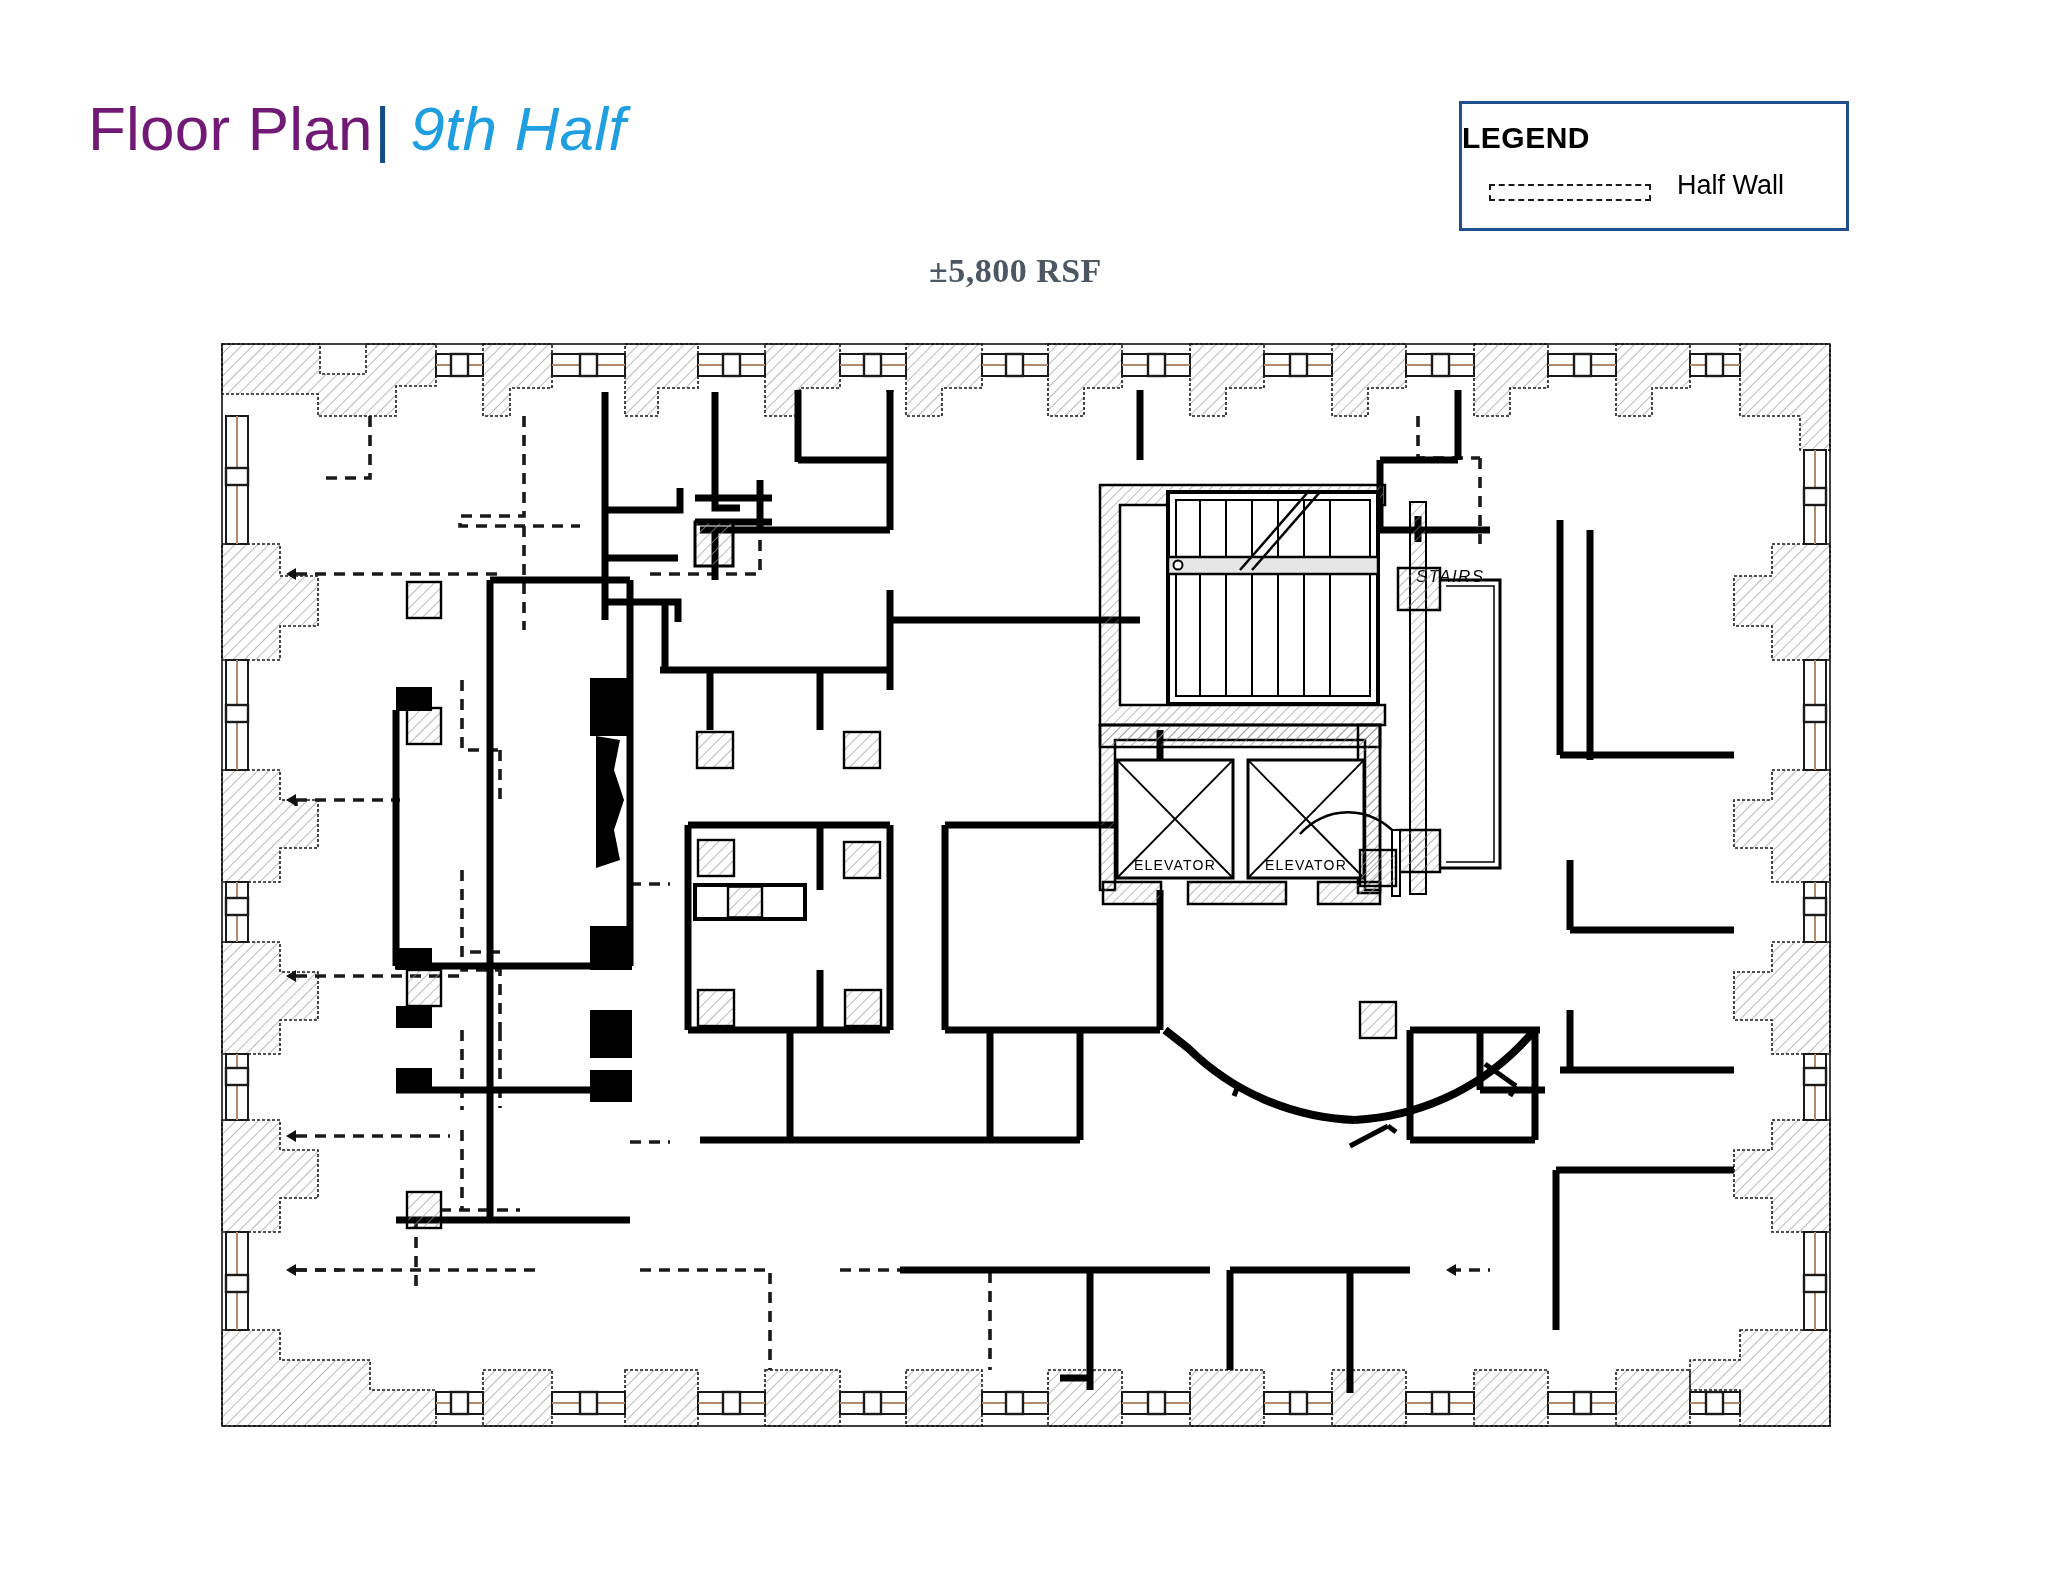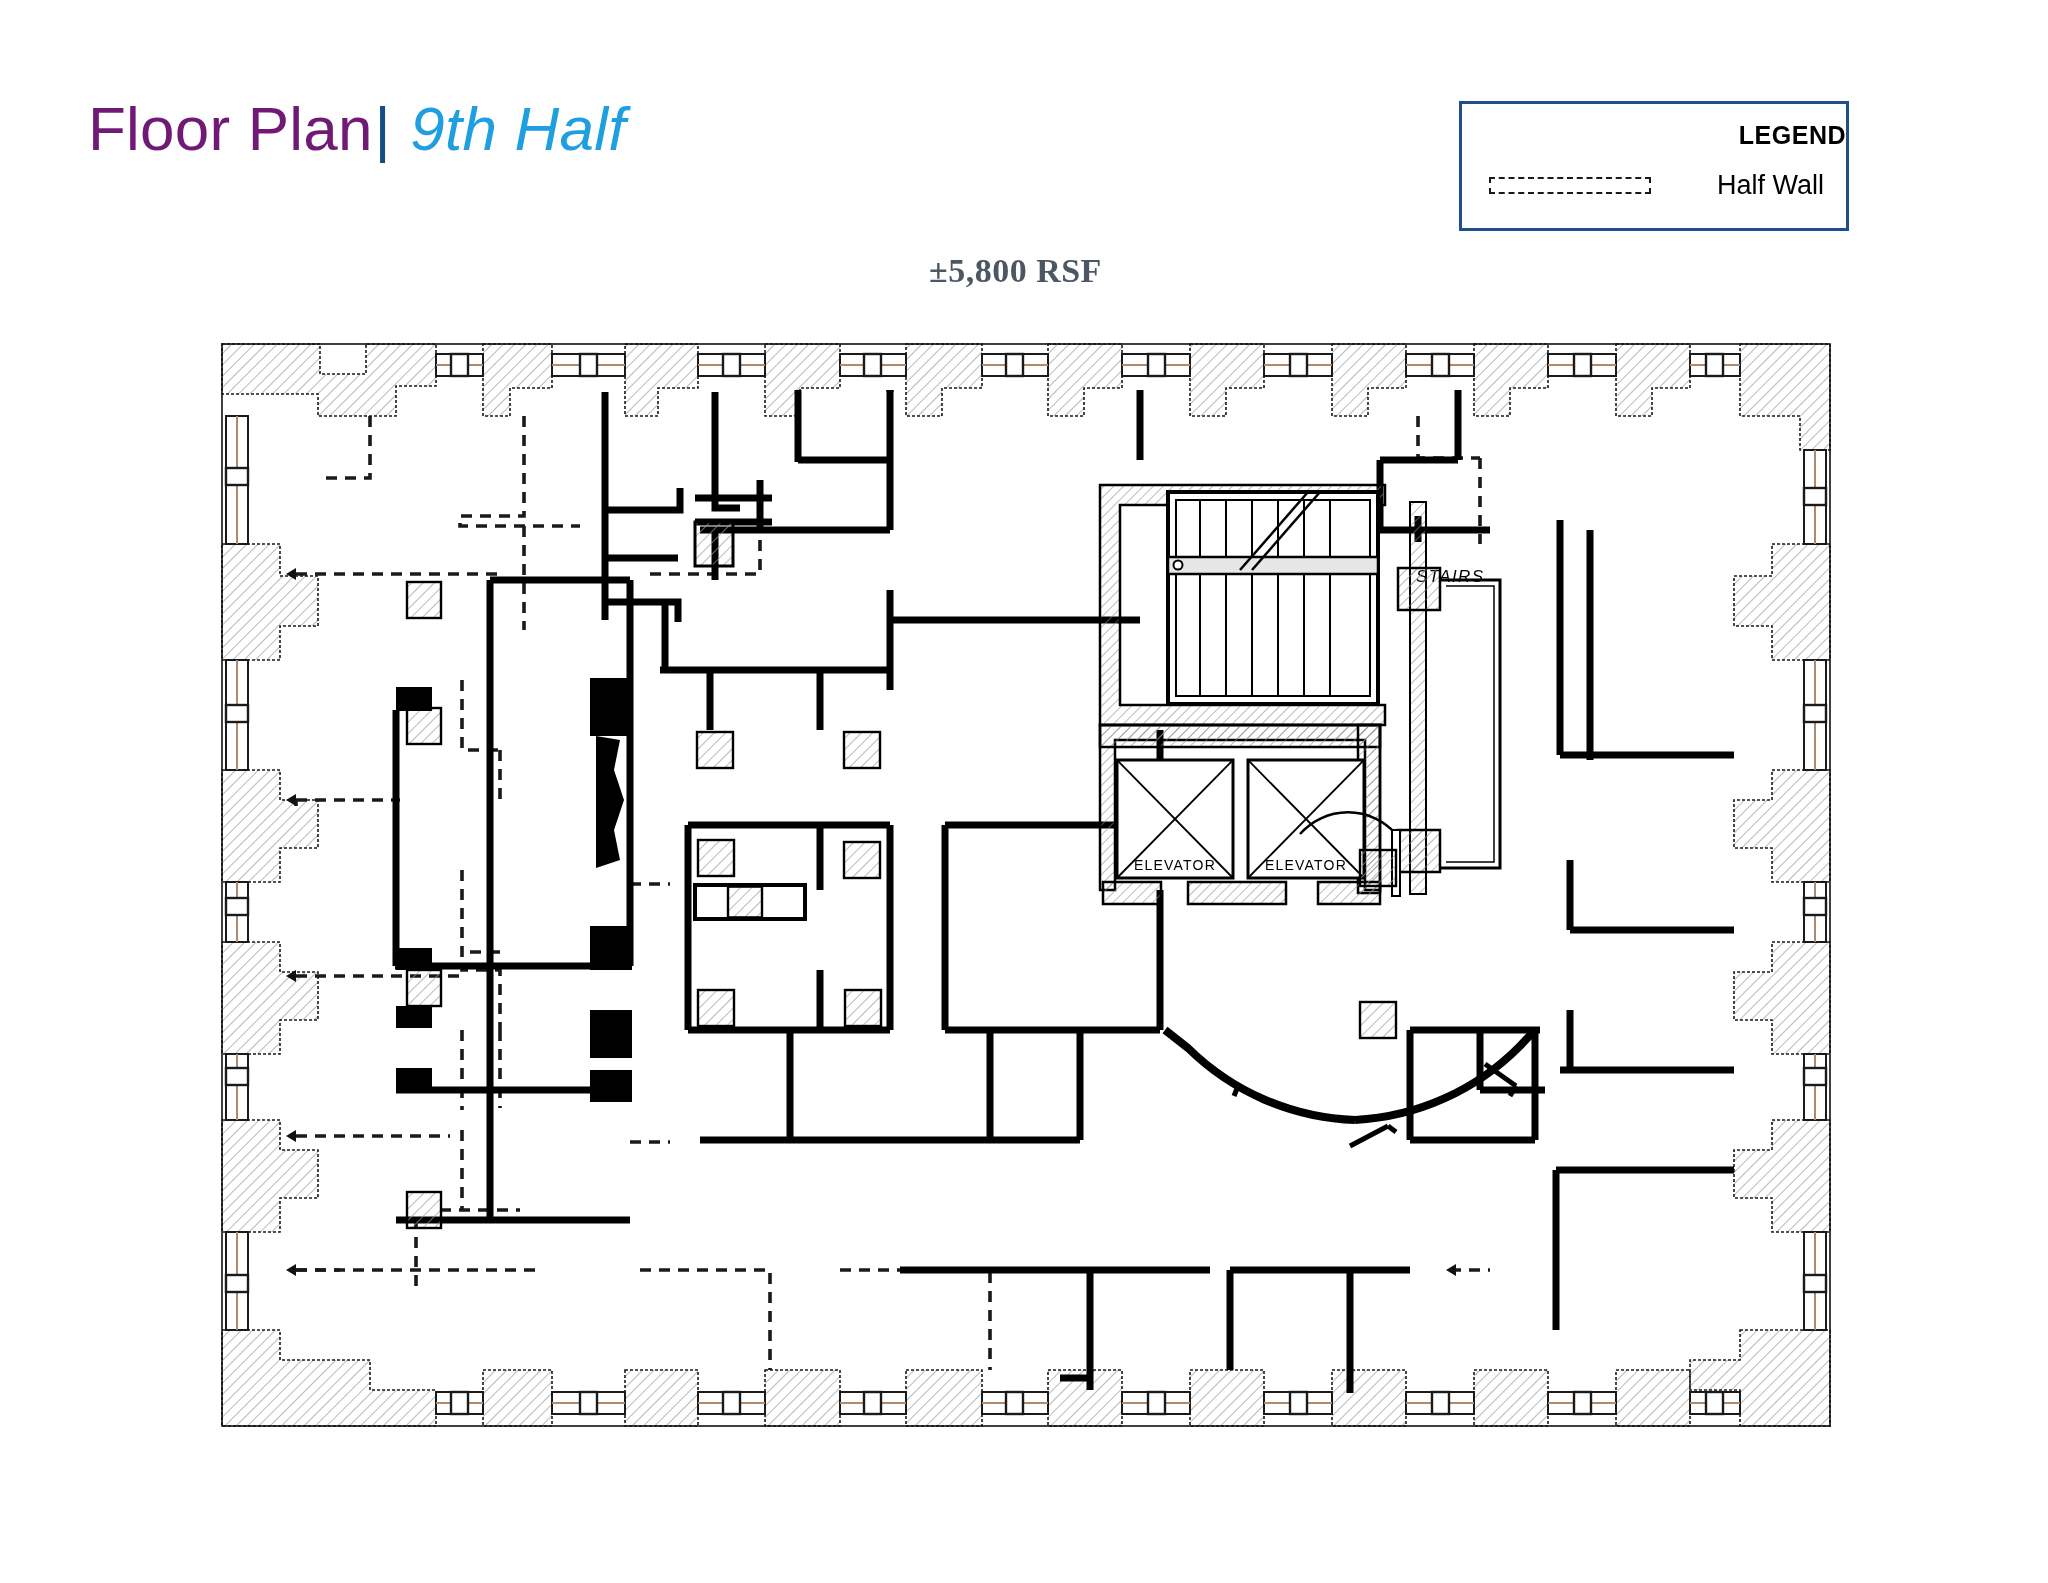--- a/index.html
+++ b/index.html
@@ -49,36 +49,35 @@
     height: 130px;
     border: 3px solid #1f4e8c;
     background: #ffffff;
     box-sizing: border-box;
   }
   #legend-title {
     position: absolute;
     top: 17px;
     left: 0;
     width: 100%;
-    text-align: right;
-    font-size: 25px;
+    text-align: left;
+    font-size: 30px;
     font-weight: bold;
     color: #000000;
     letter-spacing: 0.5px;
   }
   #legend-row {
     position: absolute;
     top: 66px;
     left: 0;
     width: 100%;
     display: flex;
-    align-items: center;
+    align-items: flex-end;
     padding-left: 27px;
     box-sizing: border-box;
-    gap: 40px;
   }
   #legend-swatch {
     width: 162px;
     height: 17px;
     border: 2px dashed #1a1a1a;
     box-sizing: border-box;
   }
   #legend-label {
     margin-left: 26px;
     font-size: 27px;

